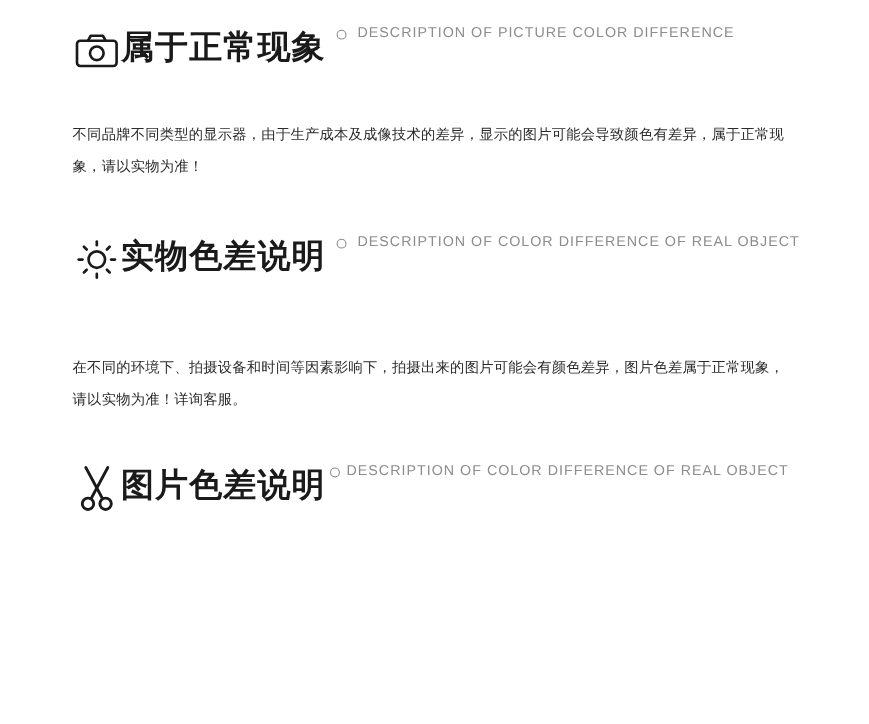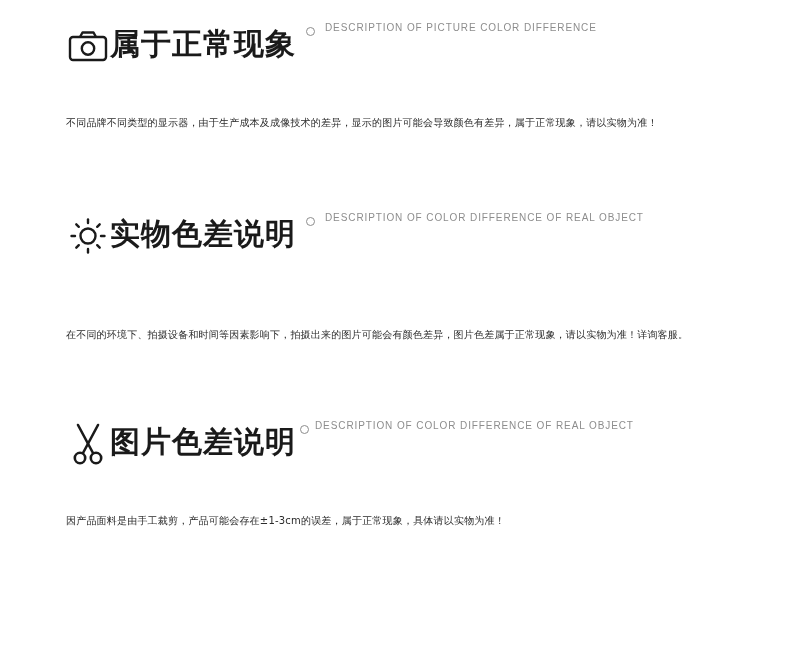--- a/index.html
+++ b/index.html
@@ -43,21 +43,21 @@
     font-family: "DejaVu Sans", sans-serif;
     font-weight: bold;
     font-size: 30px;
     line-height: 44px;
     letter-spacing: 1px;
     color: #1a1a1a;
     white-space: nowrap;
   }
   .heading-sub {
     font-family: "Liberation Sans", sans-serif;
-    font-size: 10px;
+    font-size: 13px;
     letter-spacing: 0.9px;
     color: #8d8d8d;
     align-self: flex-end;
     padding-bottom: 9px;
     padding-left: 10px;
     white-space: nowrap;
   }
   .sub-circle {
     display: inline-block;
     width: 7px;
@@ -69,21 +69,21 @@
     margin-left: 10px;
   }
   .sub-wrap {
     display: flex;
     align-items: flex-start;
   }
   .body-text {
     padding-left: 66px;
     padding-right: 70px;
     font-family: "DejaVu Sans", sans-serif;
-    font-size: 10px;
+    font-size: 13px;
     line-height: 29px;
     color: #2b2b2b;
     letter-spacing: 0.2px;
   }
   .sec1 { top: 22px; }
   .sec1 .body-text { margin-top: 40px; }
   .sec2 { top: 212px; }
   .sec2 .body-text { margin-top: 62px; }
   .sec3 { top: 420px; }
   .sec3 .body-text { margin-top: 40px; }
@@ -147,16 +147,15 @@
           <circle cx="12" cy="35" r="5.2"></circle>
           <circle cx="28" cy="35" r="5.2"></circle>
         </svg>
       </div>
       <div class="heading-title">图片色差说明</div>
       <div class="sub-wrap">
         <span class="sub-circle" style="margin-left:4px;"></span>
         <span class="heading-sub" style="padding-left:6px;">DESCRIPTION OF COLOR DIFFERENCE OF REAL OBJECT</span>
       </div>
     </div>
-    <div class="body-text">因产品面料是由手工裁剪，产品可能会存在±1-3cm的误差，属于正常现象，具体请以实物为准！</div>
   </div>
 
 </div>
 
 </body></html>

